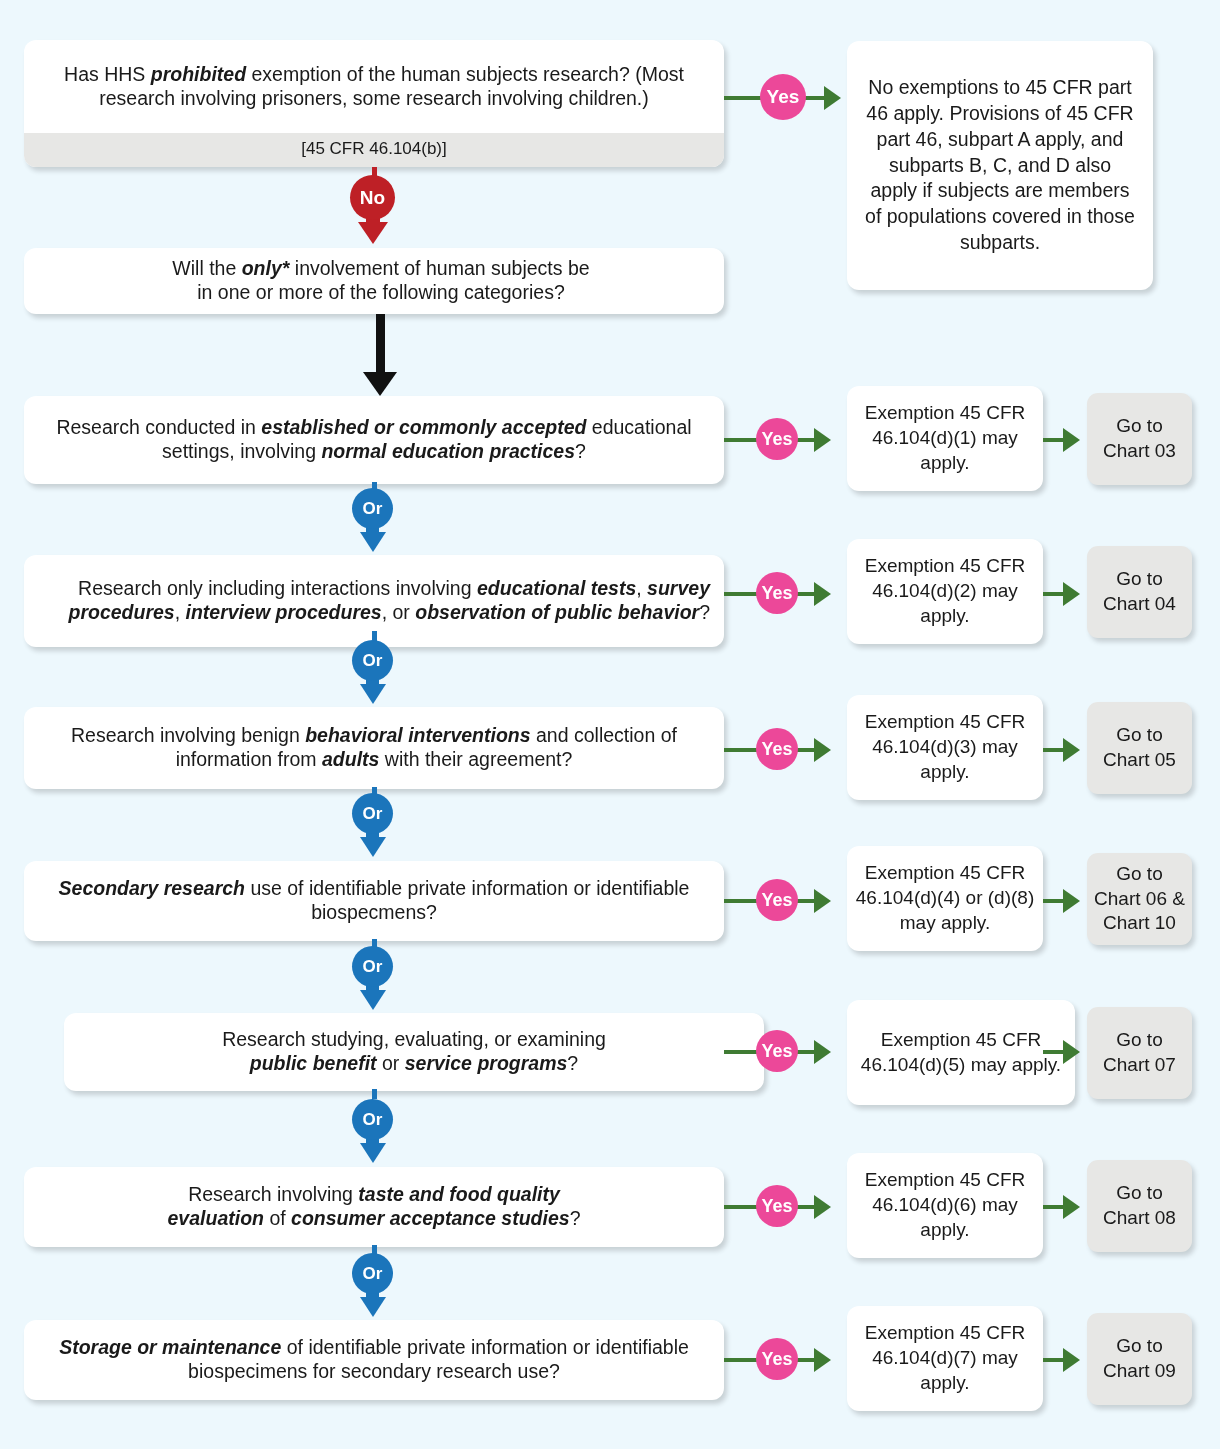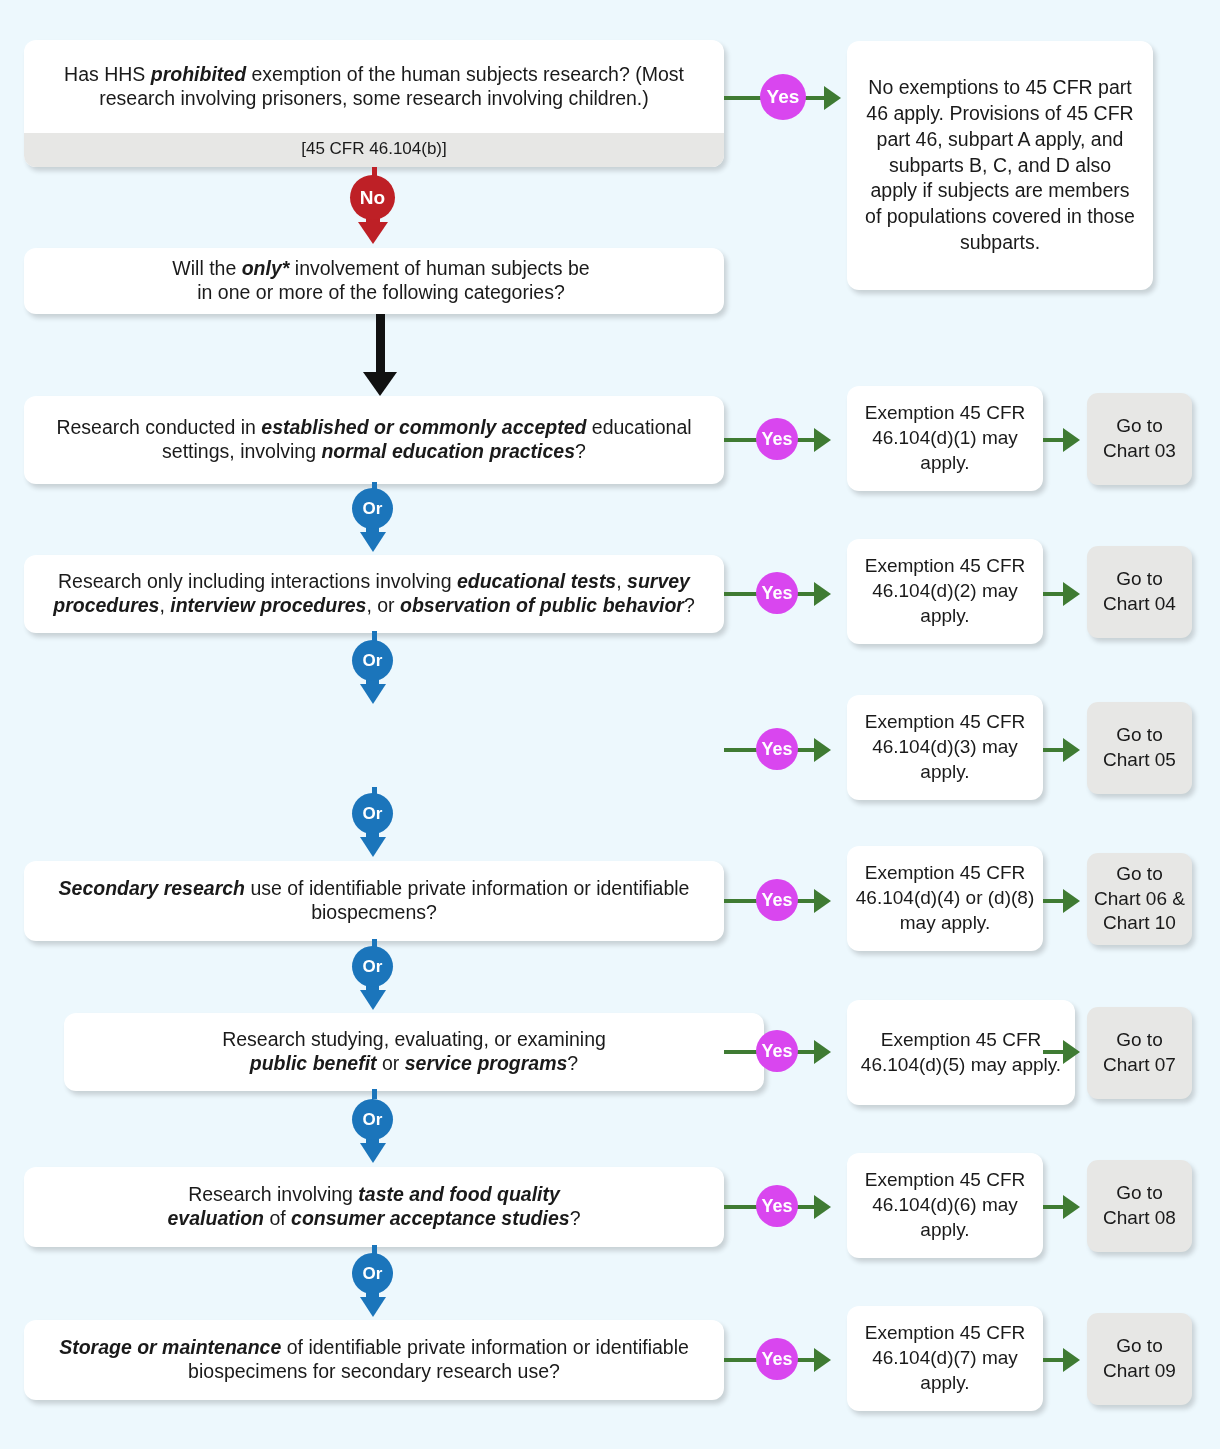--- a/index.html
+++ b/index.html
@@ -72,21 +72,21 @@
   .badge {
     position: absolute;
     border-radius: 50%;
     display: flex;
     align-items: center;
     justify-content: center;
     color: #fff;
     font-weight: bold;
     z-index: 5;
   }
-  .badge-green { background: #d946ef; }
+  .badge-green { background: #ec4899; }
   .badge-red   { background: #be2026; }
   .badge-blue  { background: #1b75bb; }
 
   
   .hline {
     position: absolute;
     height: 4px;
     background: #3f7b33;
     z-index: 1;
   }
@@ -171,21 +171,21 @@
     <div>Go to Chart 03</div>
   </div>
 
   <div class="vline v-blue" style="left:371.5px; top:482px; height:10px;"></div>
   <div class="badge badge-blue" style="left:352px; top:488px; width:41px; height:41px; font-size:17px;">
     <span>Or</span>
   </div>
   <div class="vline v-blue" style="left:366px; top:524px; width:13px; height:12px;"></div>
   <div class="arrow-d small-blue" style="left:359.5px; top:532px;"></div>
 
-  <div class="box qbox" style="left:24px; top:555px; width:700px; height:78px;">
+  <div class="box qbox" style="left:24px; top:555px; width:700px; height:92px;text-align:right;">
     <div class="qtext">Research only including interactions involving <b>educational tests</b>, <b>survey procedures</b>, <b>interview procedures</b>, or <b>observation of public behavior</b>?</div>
   </div>
   <div class="hline" style="left:724px; top:592px; width:36px;"></div>
   <div class="badge badge-green" style="left:756px; top:572px; width:42px; height:42px; font-size:18px;">
     <span>Yes</span>
   </div>
   <div class="hline" style="left:796px; top:592px; width:22px;"></div>
   <div class="arrow-r" style="left:814px; top:582px;"></div>
   <div class="box exbox" style="left:847px; top:539px; width:196px; height:105px;">
     <div>Exemption 45 CFR 46.104(d)(2) may apply.</div>
@@ -196,20 +196,23 @@
     <div>Go to Chart 04</div>
   </div>
 
   <div class="vline v-blue" style="left:371.5px; top:631px; height:10px;"></div>
   <div class="badge badge-blue" style="left:352px; top:640px; width:41px; height:41px; font-size:17px;">
     <span>Or</span>
   </div>
   <div class="vline v-blue" style="left:366px; top:676px; width:13px; height:12px;"></div>
   <div class="arrow-d small-blue" style="left:359.5px; top:684px;"></div>
 
+  <div class="box qbox" style="left:24px; top:707px; width:700px; height:82px;">
+    <div class="qtext">Research involving benign <b>behavioral interventions</b> and collection of information from <b>adults</b> with their agreement?</div>
+  </div>
   <div class="hline" style="left:724px; top:748px; width:36px;"></div>
   <div class="badge badge-green" style="left:756px; top:728px; width:42px; height:42px; font-size:18px;">
     <span>Yes</span>
   </div>
   <div class="hline" style="left:796px; top:748px; width:22px;"></div>
   <div class="arrow-r" style="left:814px; top:738px;"></div>
   <div class="box exbox" style="left:847px; top:695px; width:196px; height:105px;">
     <div>Exemption 45 CFR 46.104(d)(3) may apply.</div>
   </div>
   <div class="hline" style="left:1043px; top:748px; width:24px;"></div>

